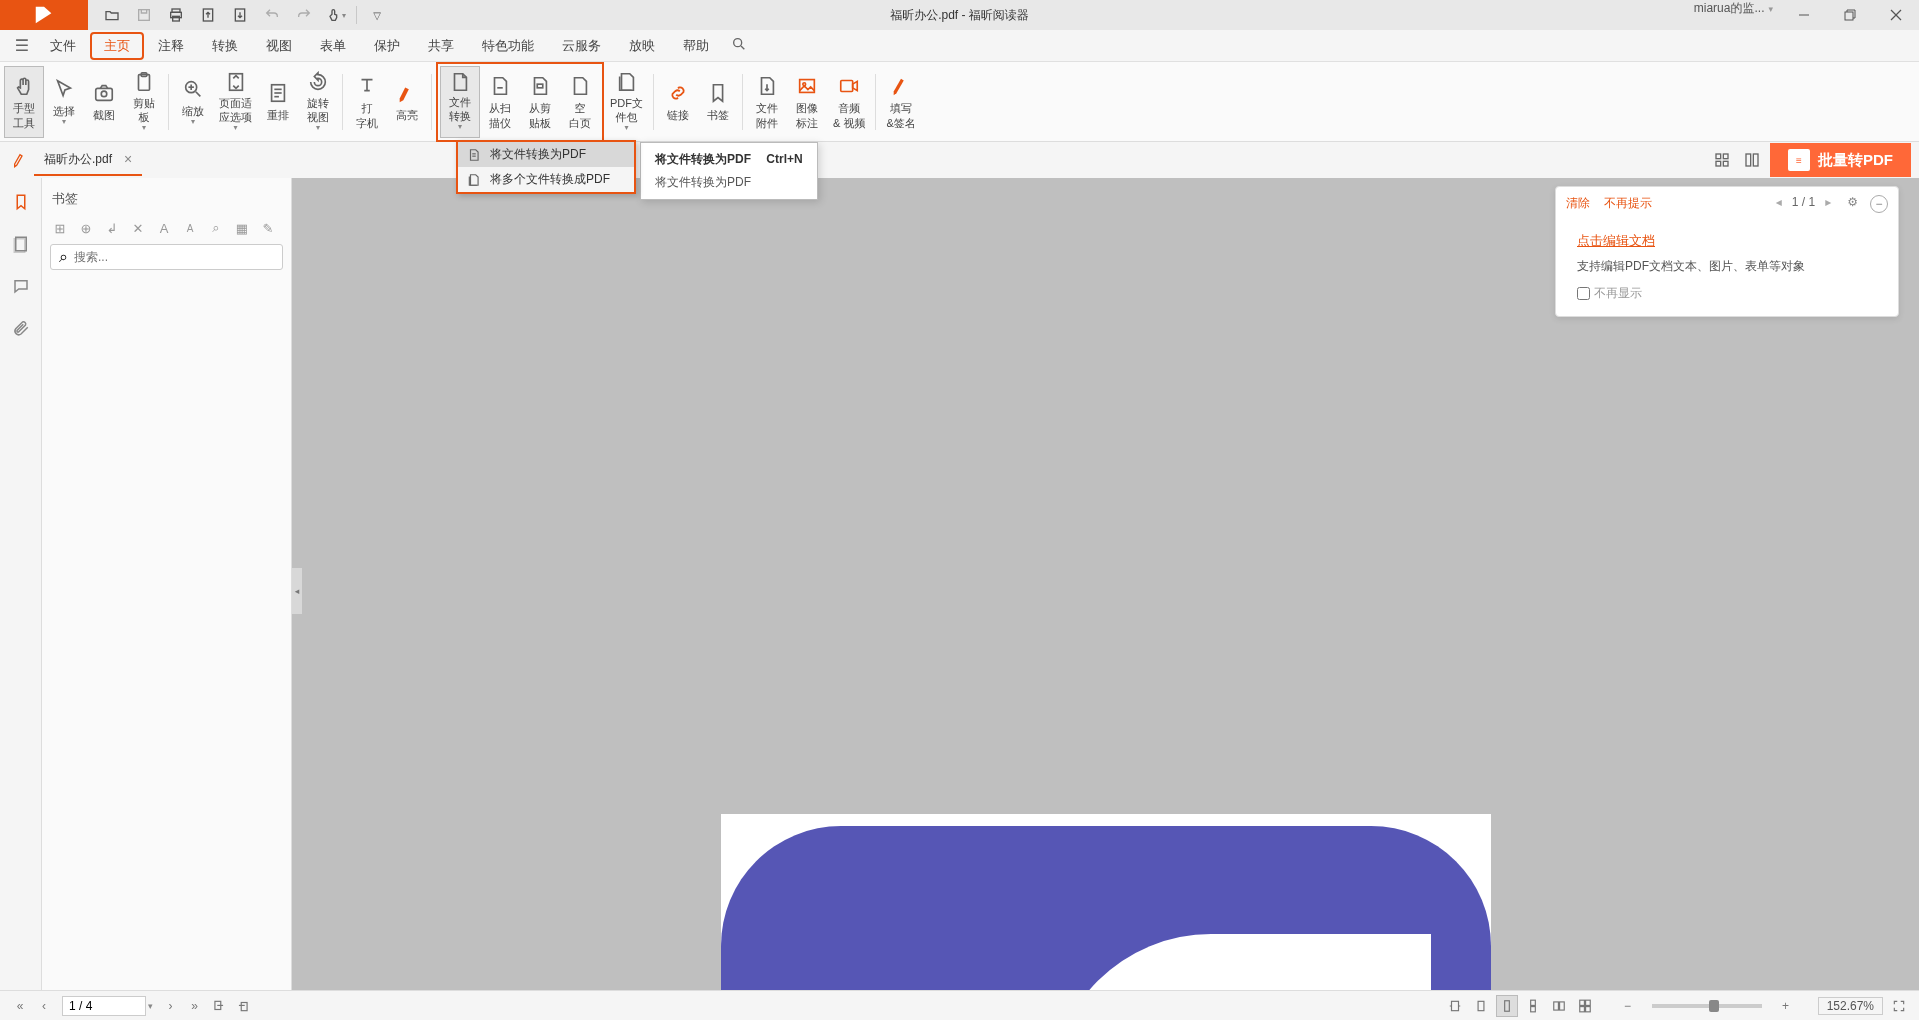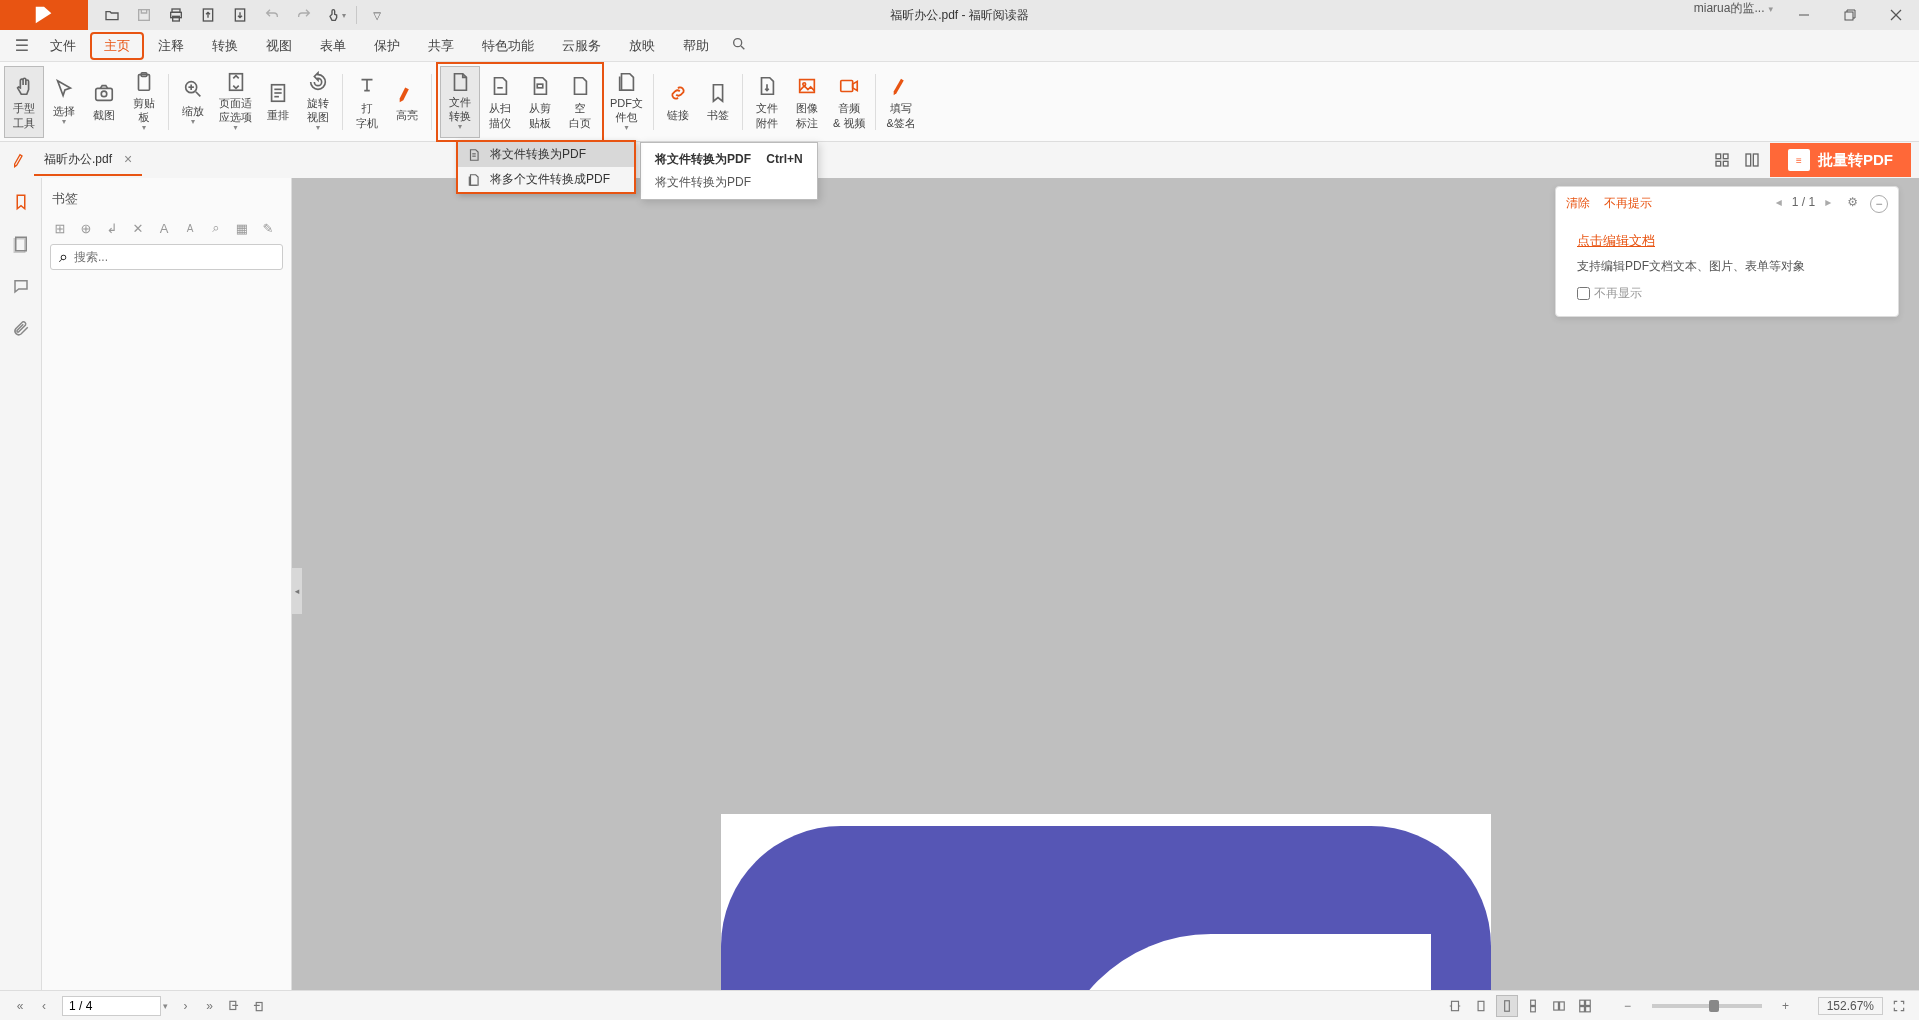--- a/index.html
+++ b/index.html
@@ -96,21 +96,21 @@
 .hint-head .minus { margin-left: 12px; color: #888; width: 18px; height: 18px; border: 1px solid #aaa; border-radius: 50%; display: flex; align-items: center; justify-content: center; font-size: 12px; }
 .hint-body { padding: 10px 21px 14px; }
 .hint-link { color: #e85412; text-decoration: underline; font-size: 13px; }
 .hint-desc { font-size: 12px; color: #555; margin-top: 8px; }
 .hint-check { font-size: 12px; color: #999; margin-top: 10px; display: flex; align-items: center; gap: 4px; }
 
 
 .statusbar { position: absolute; bottom: 0; left: 0; right: 0; height: 30px; background: #f5f5f5; border-top: 1px solid #ddd; display: flex; align-items: center; padding: 0 8px; font-size: 12px; color: #555; }
 .sb-btn { width: 24px; height: 24px; display: flex; align-items: center; justify-content: center; color: #777; }
 .sb-page { display: flex; align-items: center; gap: 2px; margin: 0 6px; }
-.sb-page input { width: 99px; border: 1px solid #ccc; padding: 2px 6px; font-size: 12px; text-align: left; }
+.sb-page input { width: 84px; border: 1px solid #ccc; padding: 2px 6px; font-size: 12px; text-align: left; }
 .sb-right { margin-left: auto; display: flex; align-items: center; gap: 4px; }
 .sb-view-btn { width: 22px; height: 22px; display: flex; align-items: center; justify-content: center; color: #777; border: 1px solid transparent; }
 .sb-view-btn.active { background: #ddd; border-color: #bbb; }
 .zoom-slider { width: 110px; height: 4px; background: #ccc; position: relative; margin: 0 8px; }
 .zoom-slider .thumb { position: absolute; left: 52%; top: -4px; width: 10px; height: 12px; background: #888; border-radius: 2px; }
 .zoom-val { border: 1px solid #ccc; padding: 1px 8px; margin-left: 16px; }
 </style>
 </head>
 <body>
 

